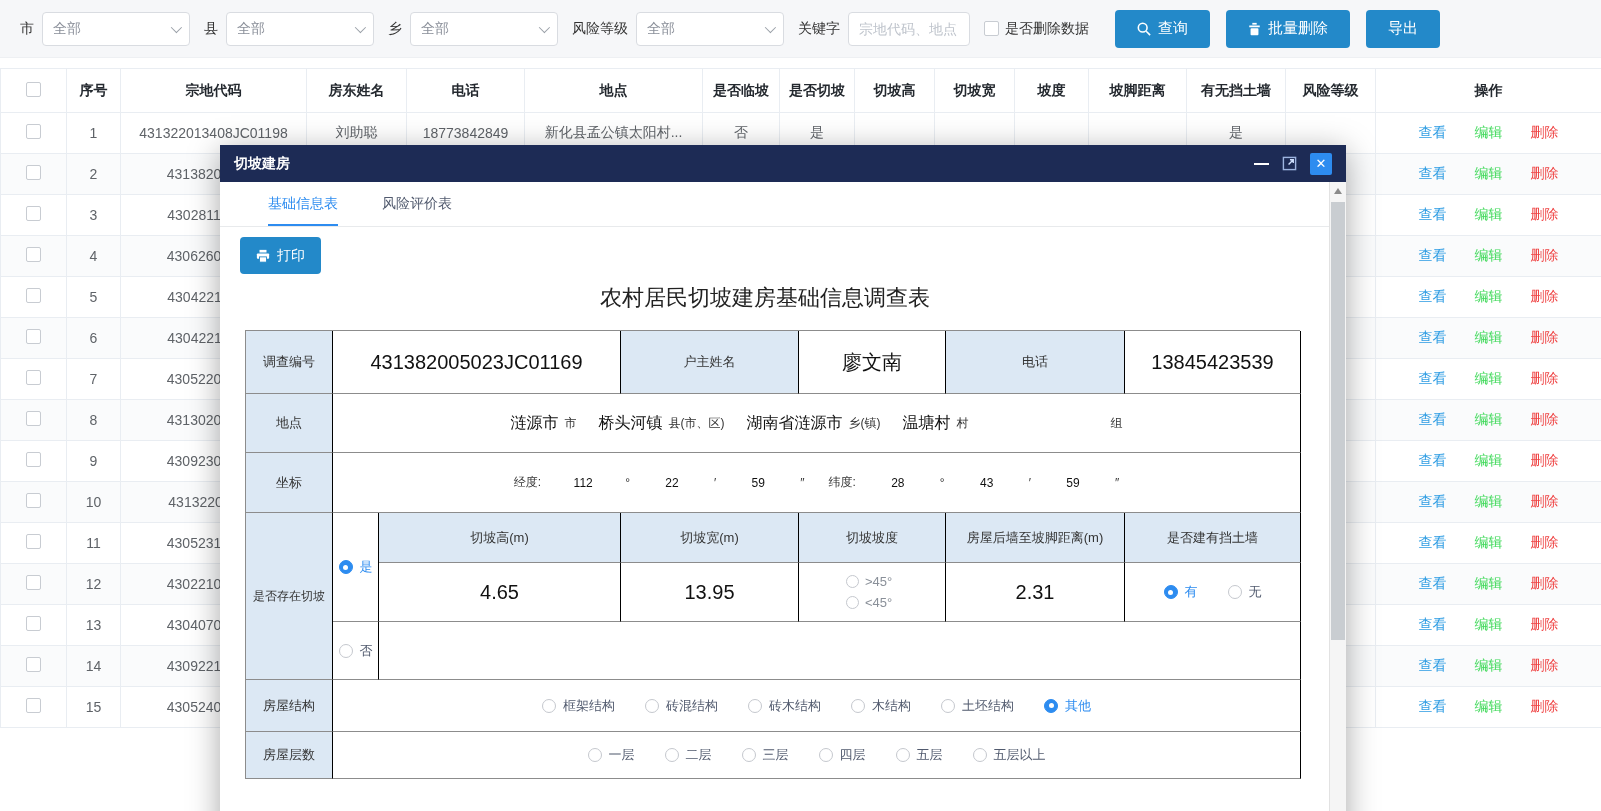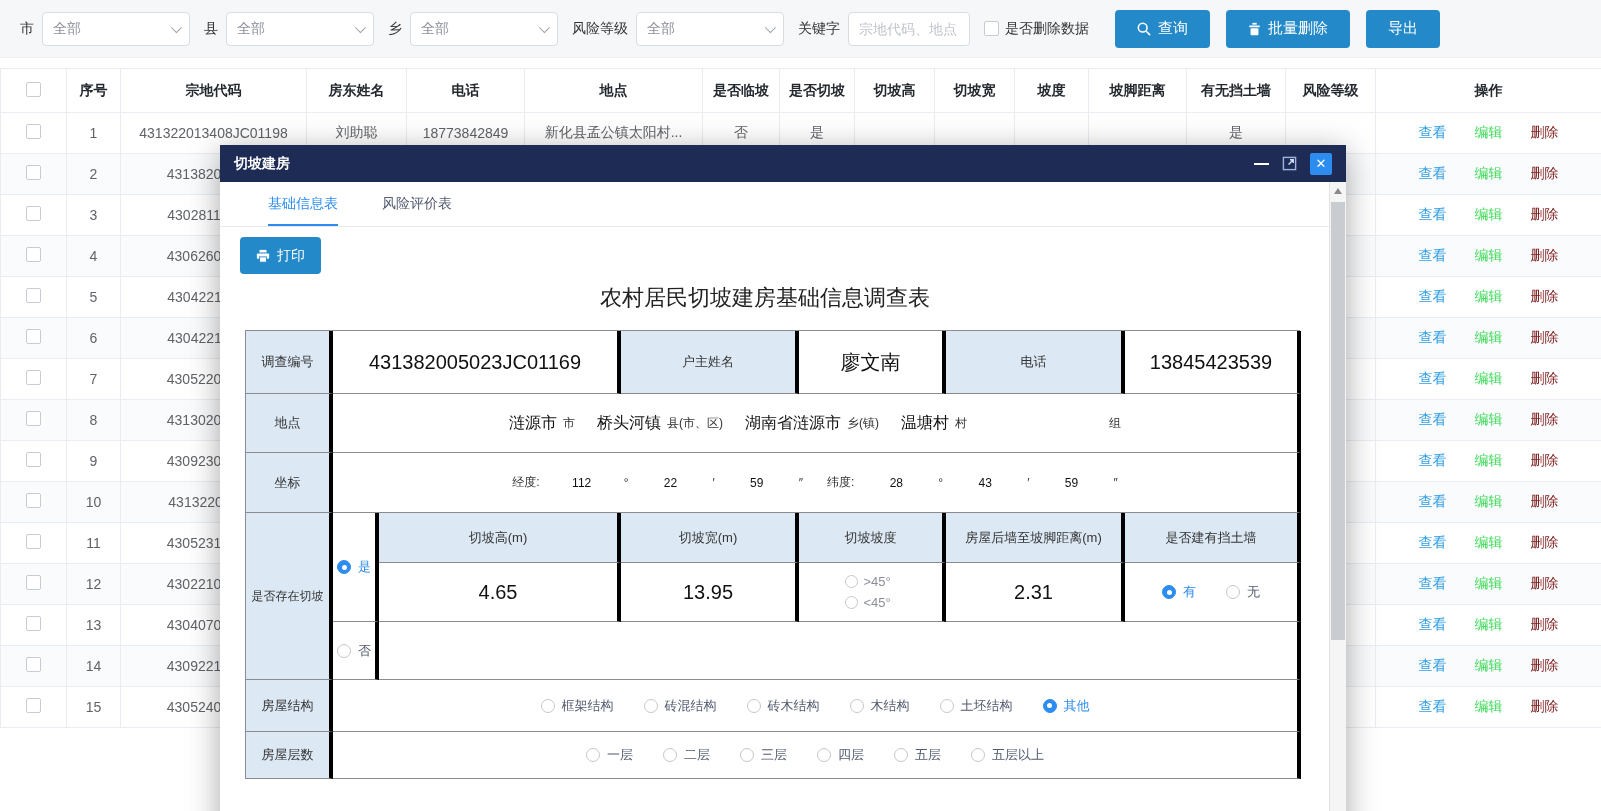--- a/index.html
+++ b/index.html
@@ -48,21 +48,21 @@
   table.main th, table.main td {
     border:1px solid #e9edf2; text-align:center; font-size:14px; overflow:hidden;
     white-space:nowrap; text-overflow:ellipsis; padding:0 4px;
   }
   table.main th { height:44px; font-weight:bold; color:#24292f; background:#fff; }
   table.main td { height:41px; color:#5f6368; background:#fff; }
   table.main tr:nth-child(even) td { background:#fafbfc; }
   .ops span { cursor:pointer; margin:0 14px; }
   .op-view { color:#2d9ce3; }
   .op-edit { color:#3fd959; }
-  .op-del  { color:#7f1d1d; }
+  .op-del  { color:#ef4444; }
 
   
   .modal {
     position:absolute; left:220px; top:145px; width:1126px; height:792px; background:#fff;
     box-shadow:0 6px 30px rgba(0,0,0,.35); z-index:10;
   }
   .modal-header {
     height:37px; background:#1d2b55; display:flex; align-items:center; padding:0 14px;
     color:#fff; font-size:14px; font-weight:bold;
   }
@@ -94,21 +94,21 @@
   
   .formgrid {
     position:absolute; left:25px; top:185px; width:1055px;
     display:grid;
     grid-template-columns:87px 46px 242px 178px 147px 179px 176px;
     grid-template-rows:63px 59px 60px 50px 59px 58px 52px 47px;
     border-top:1px solid #8c8c8c; border-left:1px solid #8c8c8c;
     background:#fff; font-size:13px;
   }
   .fcell {
-    border-right:4px solid #000000; border-bottom:1px solid #8c8c8c;
+    border-right:1px solid #000000; border-bottom:1px solid #8c8c8c;
     display:flex; align-items:center; justify-content:center; background:#fff; color:#333;
   }
   .fhead { background:#dce8f4; }
   .bigval { font-size:20px; color:#111; }
   .loc-row { gap:6px; }
   .loc-val { font-size:16px; color:#111; }
   .loc-suffix { font-size:12px; color:#333; margin-right:16px; }
   .loc-suffix.last { margin-right:0; margin-left:120px; }
   .coord-row { gap:24px; }
   .coord-num { font-size:12px; color:#111; min-width:36px; text-align:center; }

